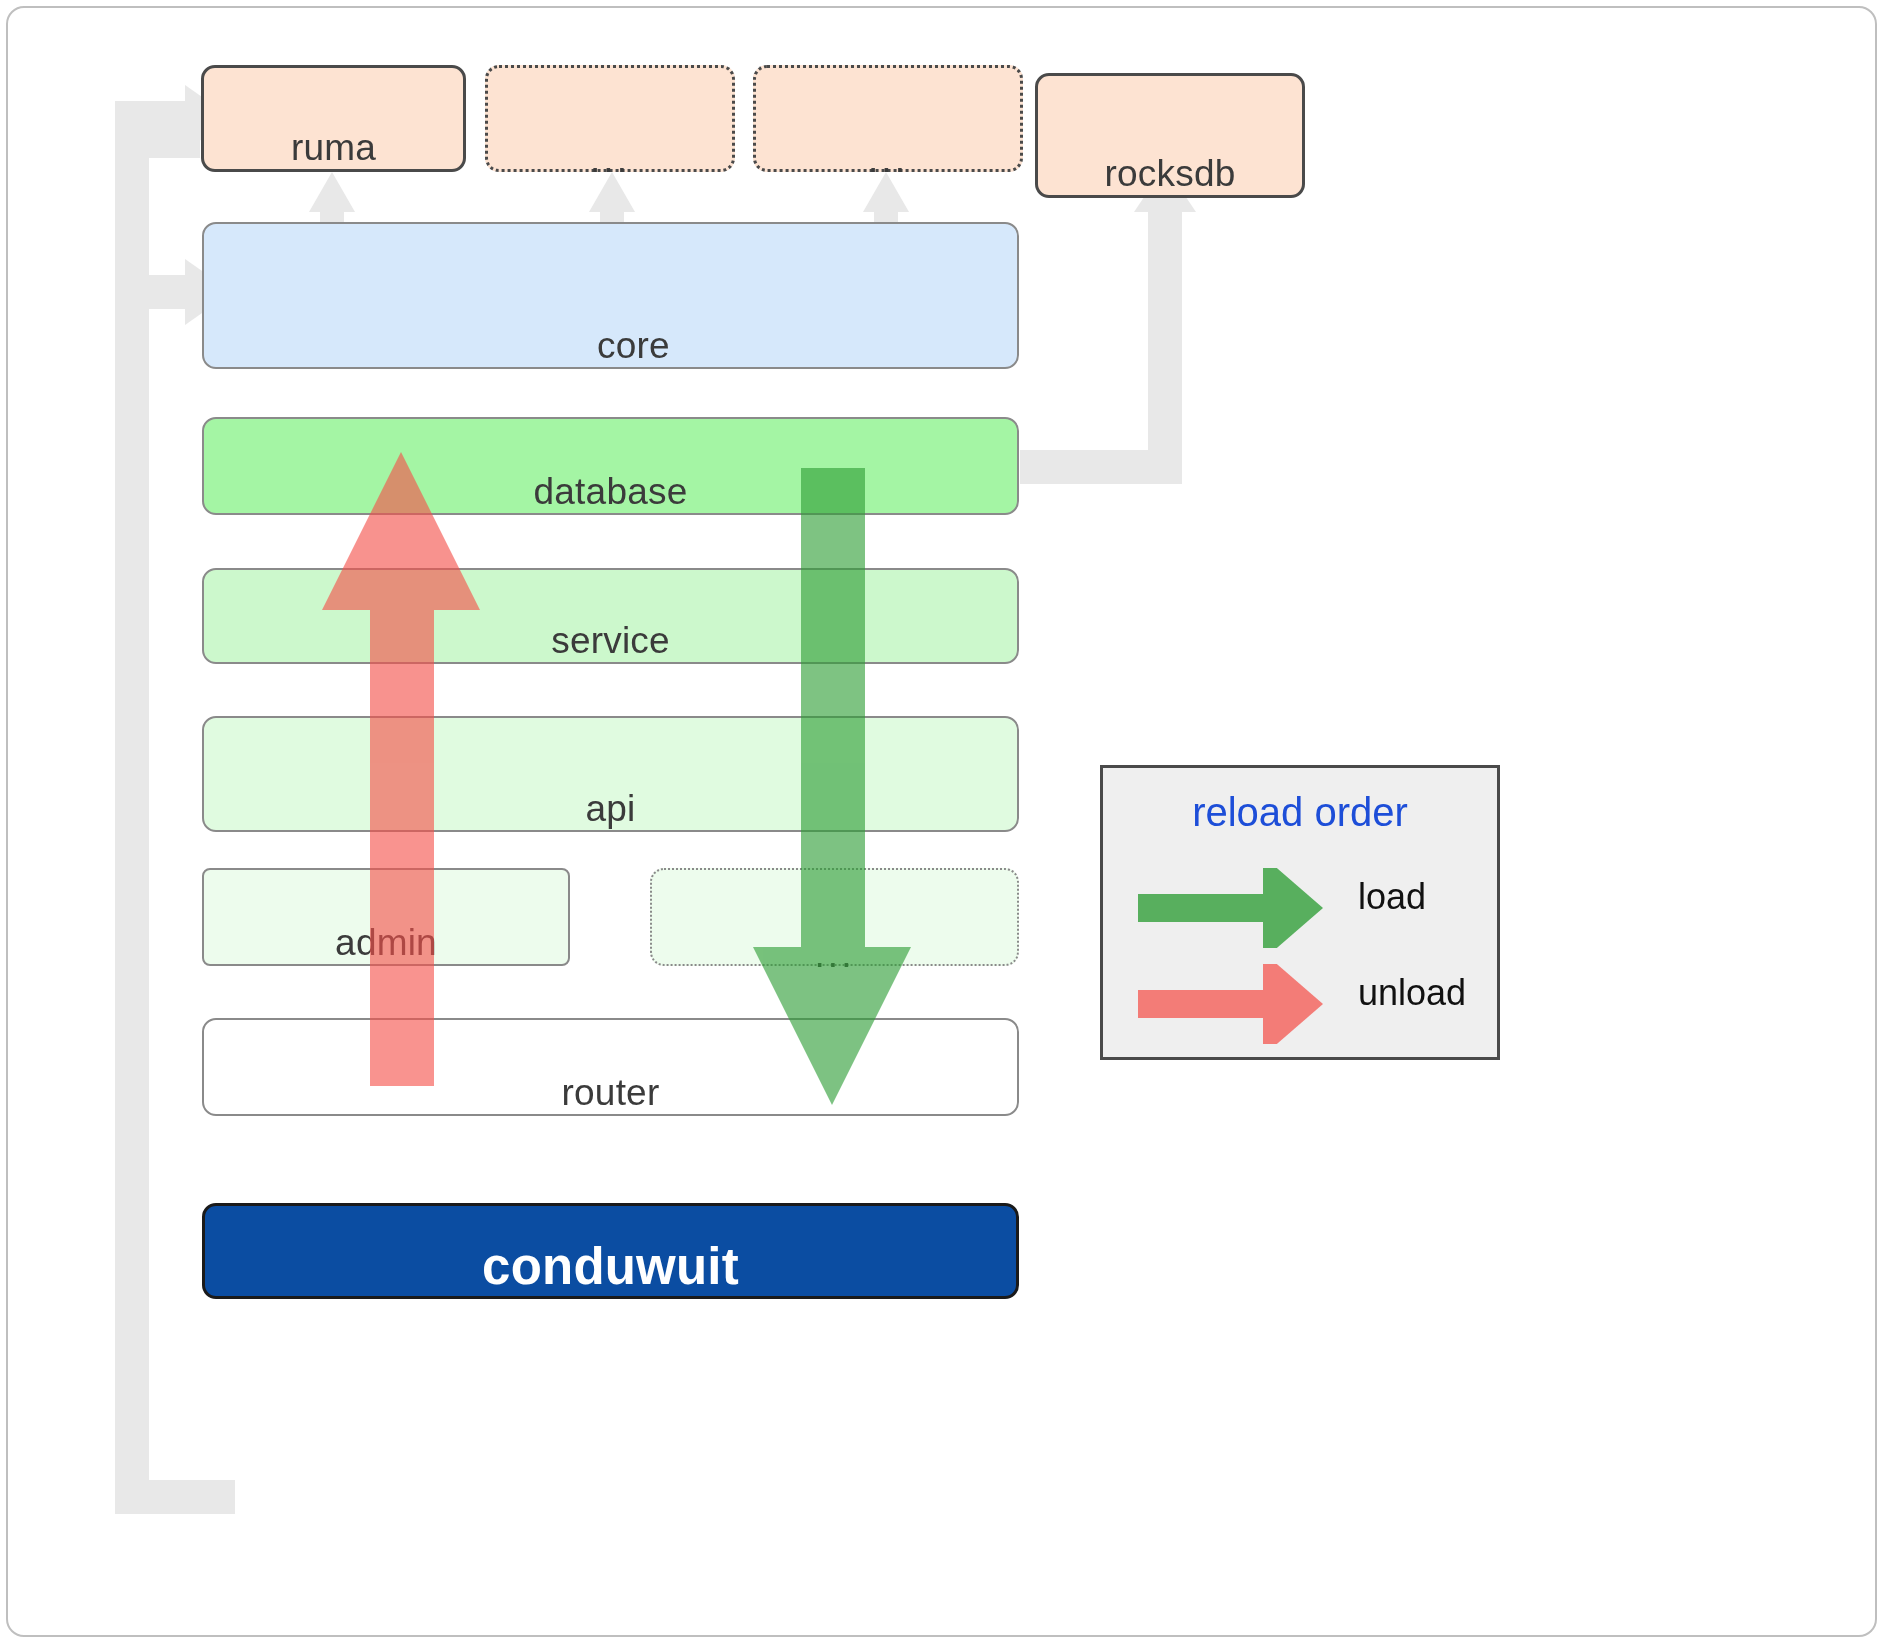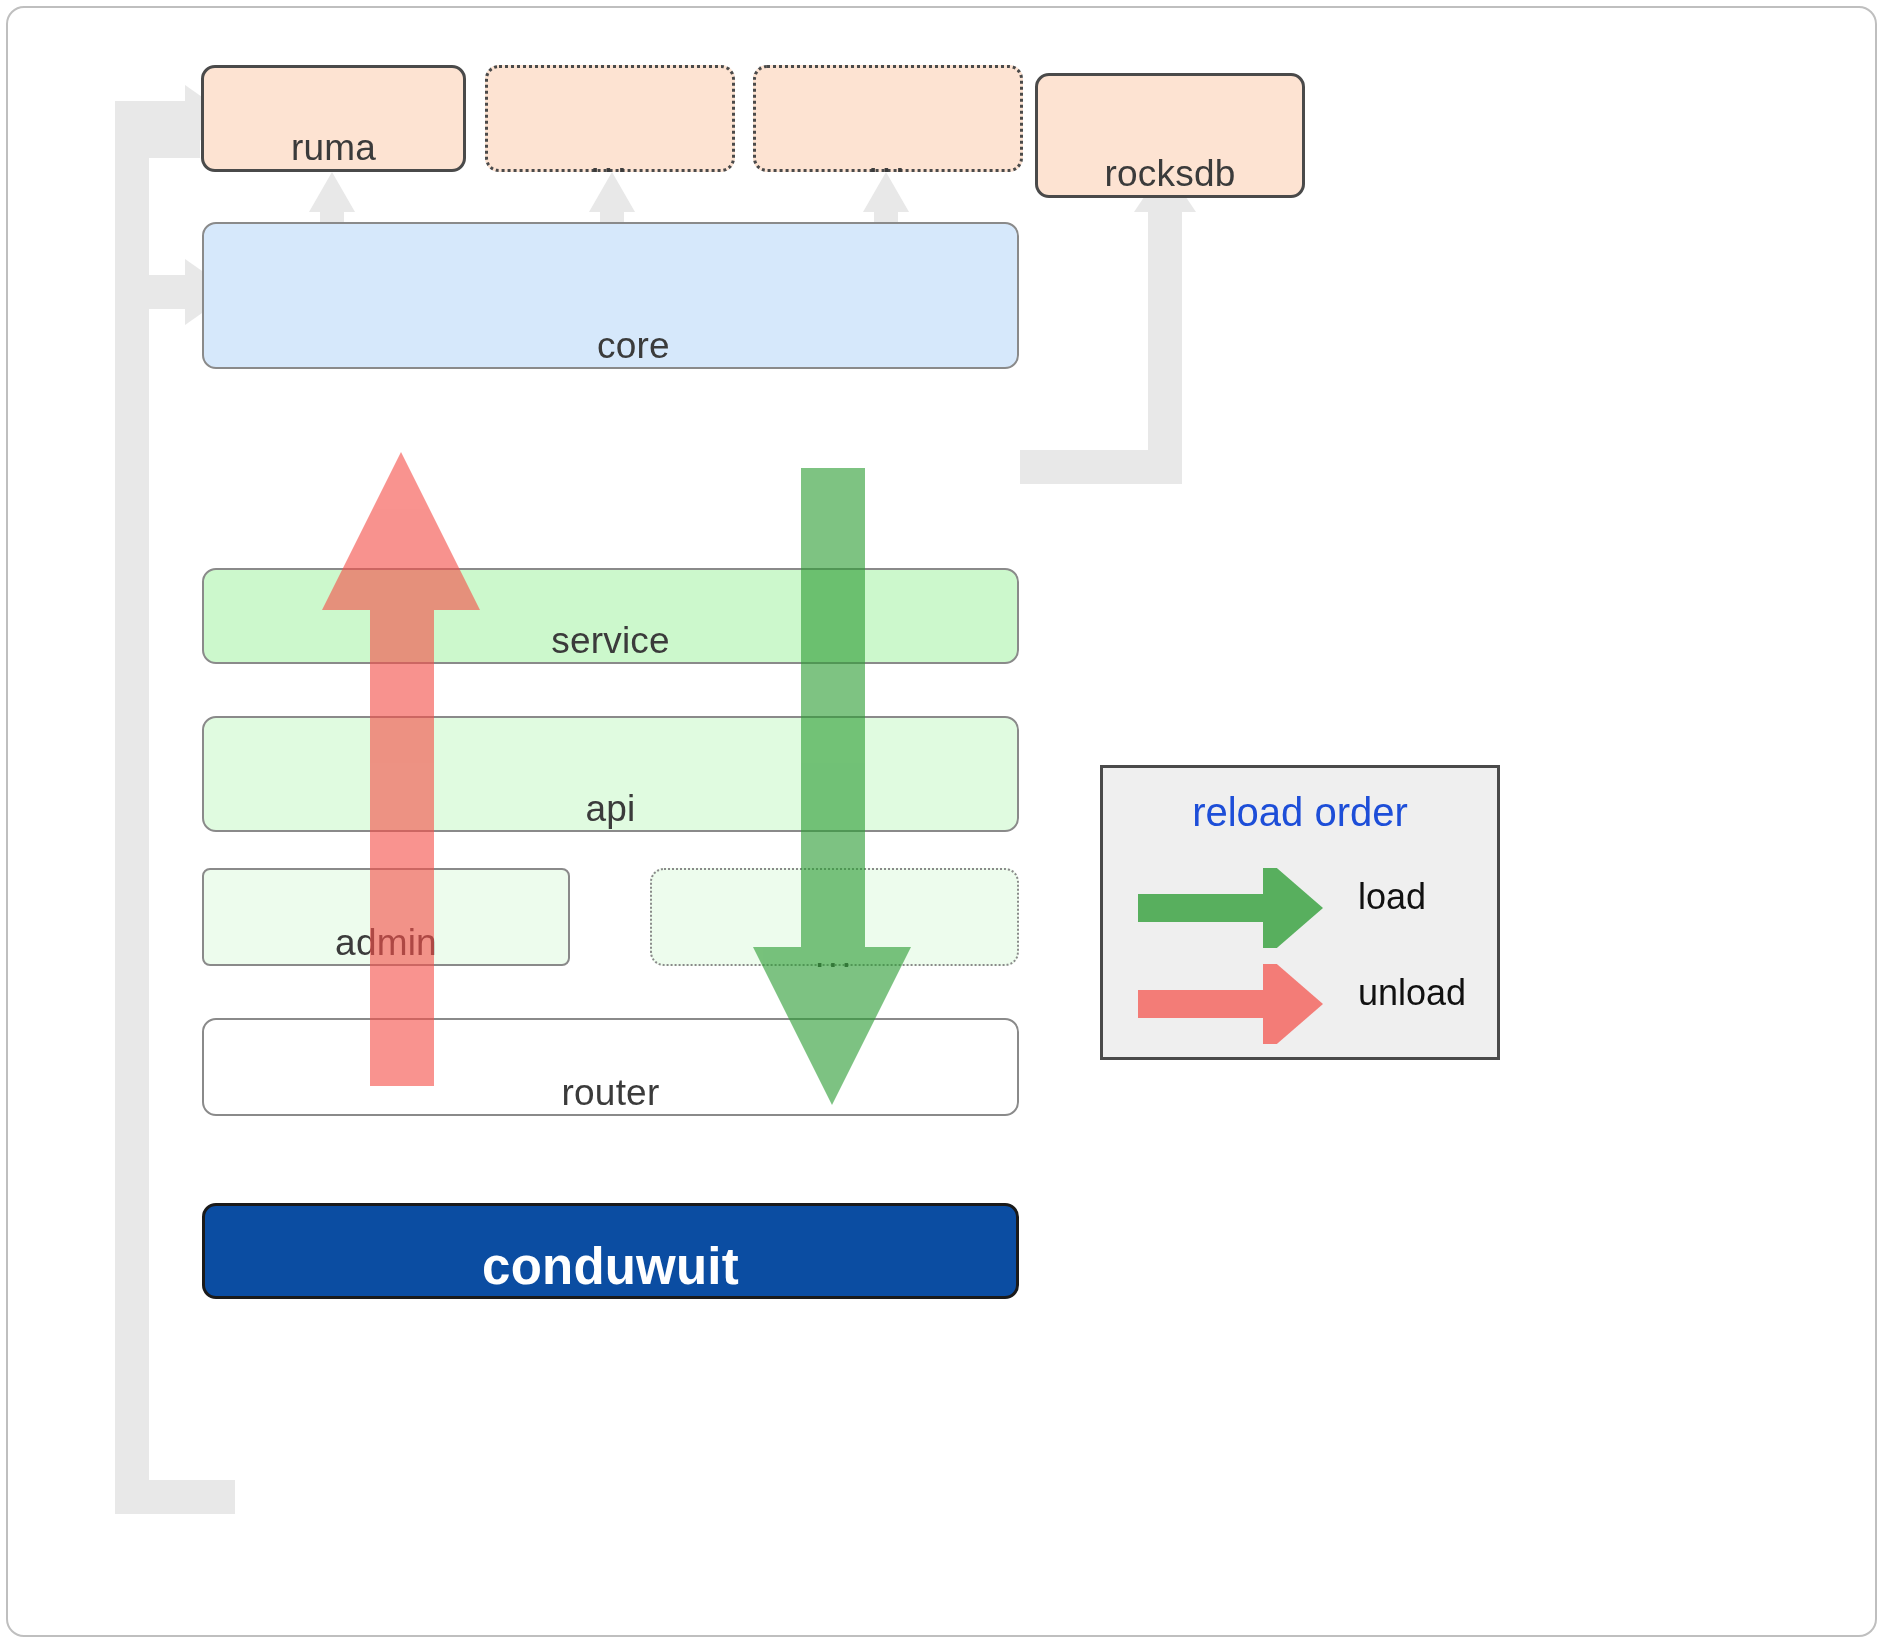--- a/index.html
+++ b/index.html
@@ -152,20 +152,23 @@
   </div>
 
   <div class="node dep" style="left:1035px; top:73px; width:270px; height:125px;">
     <span>rocksdb</span>
   </div>
 
   <div class="node core" style="left:202px; top:222px; width:817px; height:147px;padding-left:46px;">
     <span>core</span>
   </div>
 
+  <div class="node lvl" style="left:202px; top:417px; width:817px; height:98px; background:#a4f5a4;">
+    <span>database</span>
+  </div>
 
   <div class="node lvl" style="left:202px; top:568px; width:817px; height:96px; background:#ccf8cc;">
     <span>service</span>
   </div>
 
   <div class="node lvl" style="left:202px; top:716px; width:817px; height:116px; background:#e0fbe0;">
     <span>api</span>
   </div>
 
   <div class="node lvl" style="left:202px; top:868px; width:368px; height:98px; background:#edfced;border-radius:8px;">

